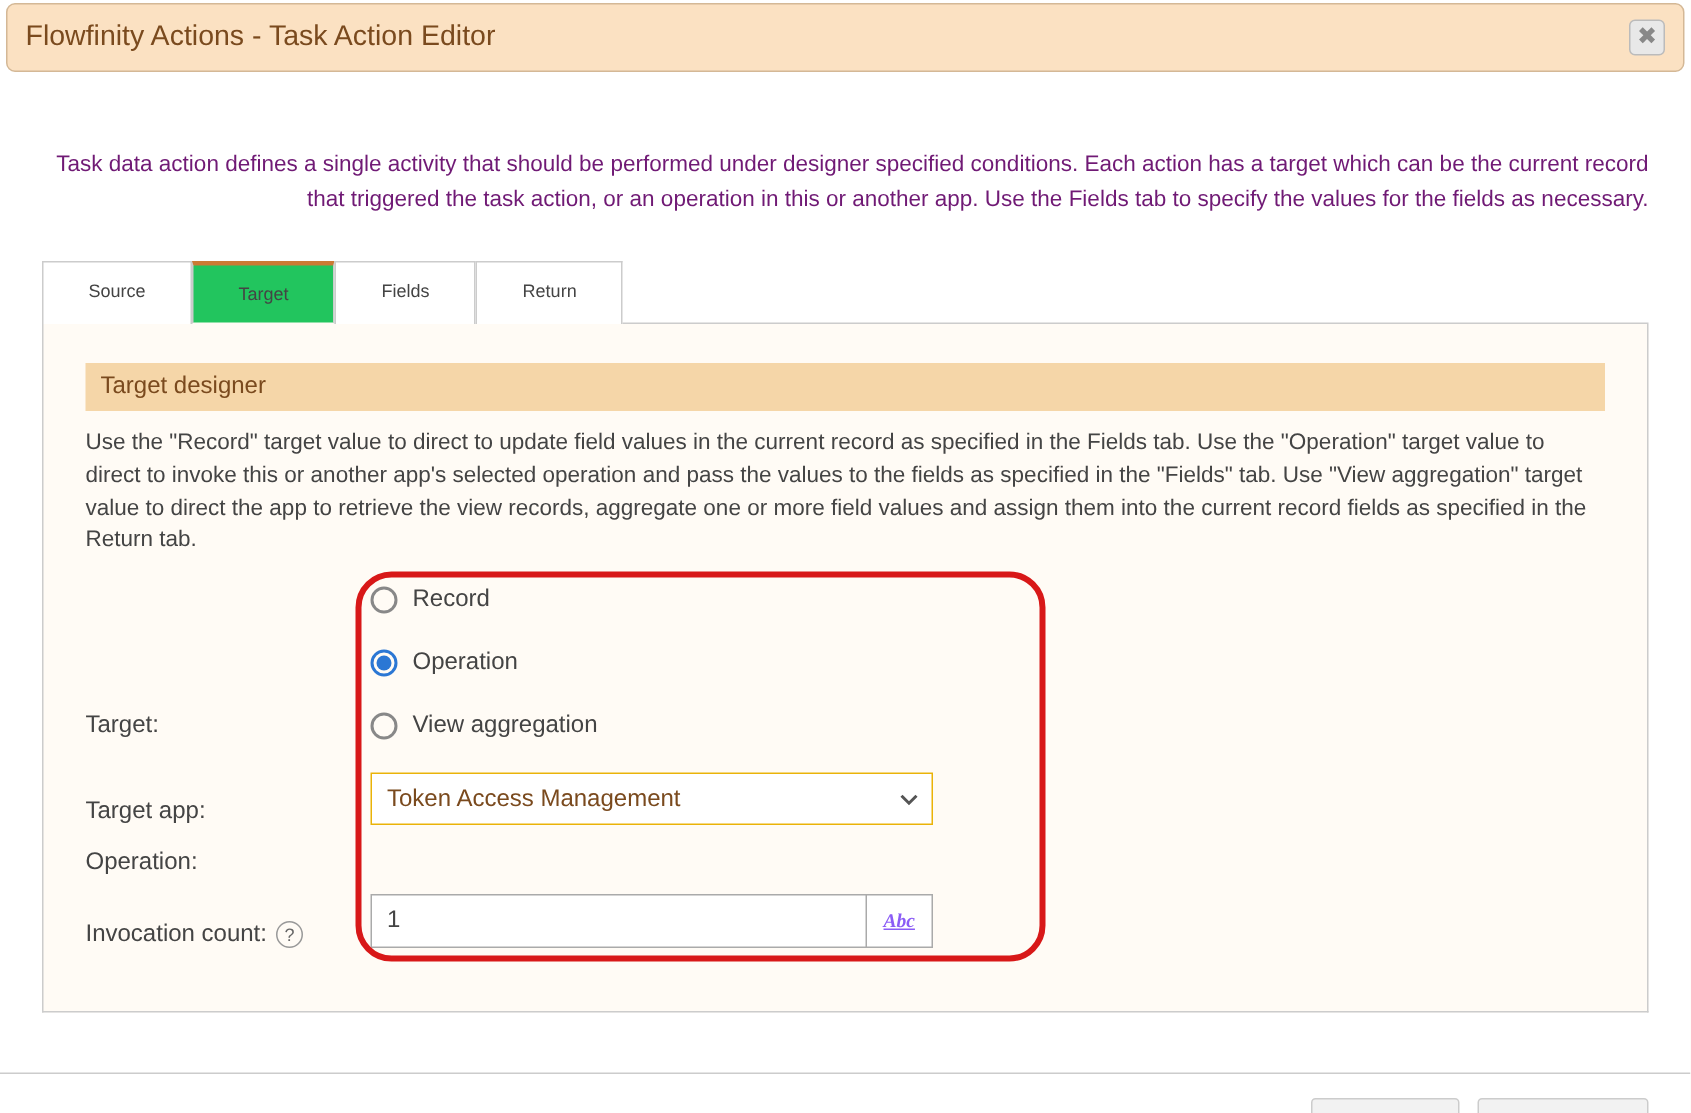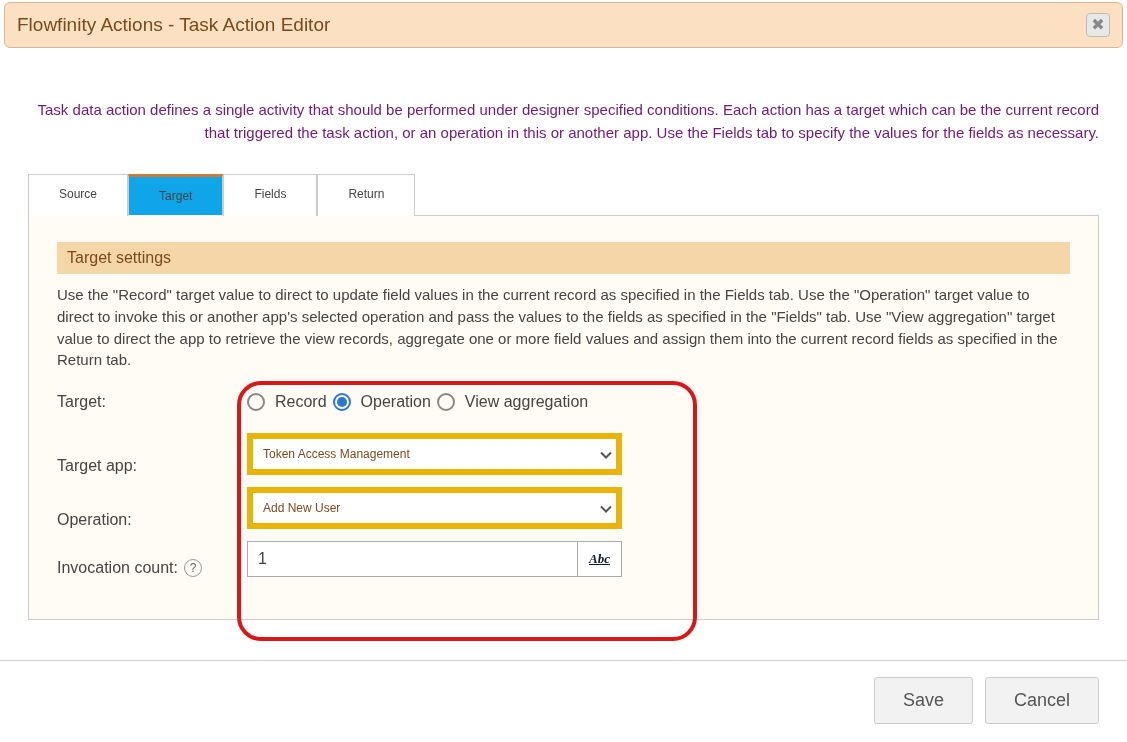--- a/index.html
+++ b/index.html
@@ -68,21 +68,21 @@
       border: 1px solid #ccc;
       border-bottom: none;
       background: #fff;
       color: #444;
       font-size: 12px;
       cursor: pointer;
       margin-bottom: -1px;
     }
     .tab.active {
       border-top: 3px solid #cc7a34;
-      background: #0ea5e9;
+      background: #22c55e;
       border-bottom: 1px solid #fffbf5;
     }
     .tab-content {
       border: 1px solid #ccc;
       border-top: none;
       background: #fffbf5;
       padding: 26px 28px 30px;
     }
     .section-header {
       background: #f5d6a8;
@@ -119,22 +119,22 @@
       width: 190px;
       padding-top: 4px;
       color: #444;
       font-size: 16px;
       display: flex;
       align-items: center;
       gap: 6px;
     }
     .radio-group {
       display: flex;
-      flex-direction: row;
-      gap: 6px;
+      flex-direction: column;
+      gap: 24px;
       padding-top: 2px;
     }
     .radio-option {
       display: flex;
       align-items: center;
       gap: 10px;
       font-size: 16px;
       color: #444;
       cursor: pointer;
     }
@@ -156,23 +156,23 @@
       background: #2b77d4;
       border-radius: 50%;
     }
     .select-box {
       position: relative;
       width: 375px;
     }
     .select-box select {
       width: 100%;
       padding: 8px 10px;
-      font-size: 12px;
-      color: #7a4a1e;
-      border: 6px solid #eab308;
+      font-size: 16px;
+      color: #7a4a1e;
+      border: 1px solid #eab308;
       background: #fff;
       appearance: none;
       cursor: pointer;
     }
     .select-arrow {
       position: absolute;
       right: 10px;
       top: 50%;
       transform: translateY(-50%);
       pointer-events: none;
@@ -190,21 +190,21 @@
       color: #444;
     }
     .abc-btn {
       width: 44px;
       border: 1px solid #aaa;
       border-left: none;
       background: #fff;
       font-style: italic;
       font-weight: bold;
       font-size: 13px;
-      color: #0f172a;
+      color: #8b5cf6;
       cursor: pointer;
       font-family: Georgia, serif;
       text-decoration: underline;
     }
     .help-icon {
       width: 18px; height: 18px;
       border: 1px solid #999;
       border-radius: 50%;
       display: inline-flex;
       align-items: center;
@@ -246,21 +246,21 @@
   <p class="description">Task data action defines a single activity that should be performed under designer specified conditions. Each action has a target which can be the current record that triggered the task action, or an operation in this or another app. Use the Fields tab to specify the values for the fields as necessary.</p>
 
   <div class="tabs">
     <div class="tab">Source</div>
     <div class="tab active">Target</div>
     <div class="tab">Fields</div>
     <div class="tab">Return</div>
   </div>
 
   <div class="tab-content">
-    <div class="section-header">Target settings</div>
+    <div class="section-header">Target designer</div>
     <p class="section-desc">Use the "Record" target value to direct to update field values in the current record as specified in the Fields tab. Use the "Operation" target value to direct to invoke this or another app's selected operation and pass the values to the fields as specified in the "Fields" tab. Use "View aggregation" target value to direct the app to retrieve the view records, aggregate one or more field values and assign them into the current record fields as specified in the Return tab.</p>
 
     <div class="form-area">
       <div class="highlight-box"></div>
 
       <div class="form-row">
         <div class="form-label">Target:</div>
         <div class="radio-group">
           <label class="radio-option">
             <span class="radio-circle"></span>
@@ -286,30 +286,20 @@
           <span class="select-arrow">
             <svg width="12" height="8" viewBox="0 0 12 8">
                 <path d="M1 1 L6 6 L11 1" stroke="#555" stroke-width="2" fill="none"></path>
               </svg>
           </span>
         </div>
       </div>
 
       <div class="form-row">
         <div class="form-label">Operation:</div>
-        <div class="select-box">
-          <select>
-            <option>Add New User</option>
-          </select>
-          <span class="select-arrow">
-            <svg width="12" height="8" viewBox="0 0 12 8">
-                <path d="M1 1 L6 6 L11 1" stroke="#555" stroke-width="2" fill="none"></path>
-              </svg>
-          </span>
-        </div>
       </div>
 
       <div class="form-row">
         <div class="form-label">
           <span>Invocation count:</span>
           <span class="help-icon">?</span>
         </div>
         <div class="input-row">
           <input type="text" class="text-input" value="1" style="">
           <button class="abc-btn">Abc</button>

